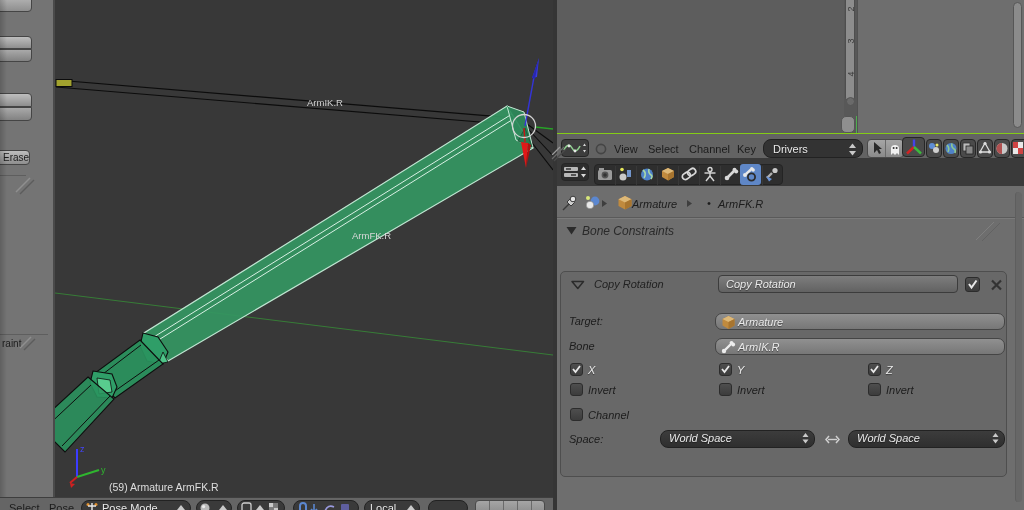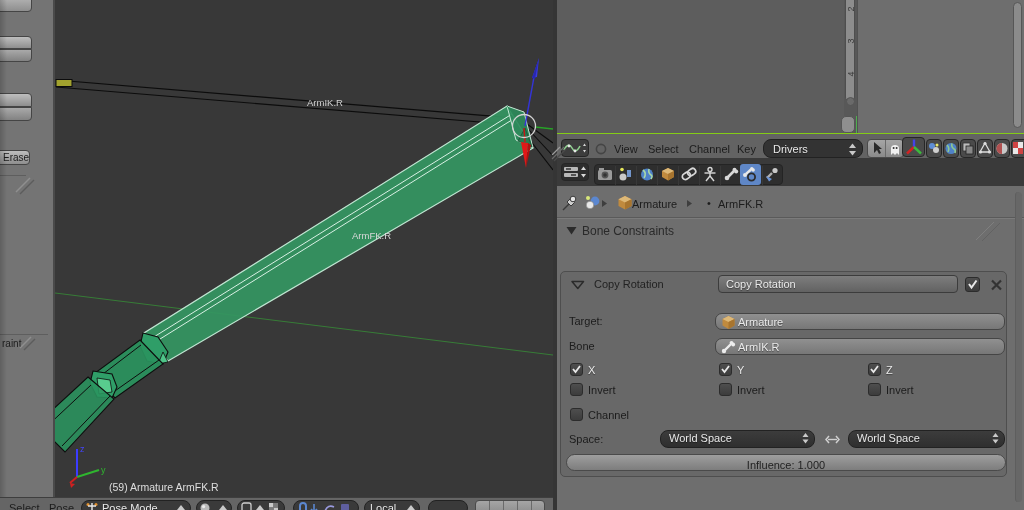--- a/index.html
+++ b/index.html
@@ -353,21 +353,21 @@
       <circle cx="9.5" cy="11" r="3.6" fill="none" stroke="#2c2c2c" stroke-width="1.8"></circle>
     </svg>
 
     <svg width="17" height="17" style="position:absolute;left:206px;top:8px;">
       <line x1="4" y1="12" x2="9" y2="7" stroke="#b0b0b0" stroke-width="2.4"></line>
       <circle cx="12" cy="4.5" r="2.6" fill="#c9c9c9"></circle>
       <polygon points="3,10 9,13 6,15.5" fill="#6b93d6"></polygon>
     </svg>
   </div>
 
-  <div class="abs" id="pmain" style="left:557px;top:186px;width:467px;height:324px;background:#6e6e6e;">
+  <div class="abs" id="pmain" style="left:557px;top:186px;width:467px;height:324px;background:#6e6e6e;font-style:italic;">
 
     <svg width="17" height="18" style="position:absolute;left:5px;top:8px;">
       <line x1="7" y1="10" x2="1" y2="16" stroke="#3a3a3a" stroke-width="1.5"></line>
       <polygon points="5,8 9,12 12.5,8.5 8.5,4.5" fill="#cfcfcf" stroke="#3a3a3a" stroke-width="1"></polygon>
       <circle cx="11" cy="5" r="2.8" fill="#e6e6e6" stroke="#3a3a3a" stroke-width="1"></circle>
     </svg>
     <svg width="19" height="18" style="position:absolute;left:26px;top:8px;">
       <circle cx="5" cy="4" r="2" fill="#d8e87a"></circle>
       <circle cx="12" cy="7" r="4.4" fill="#5b87d0"></circle>
       <circle cx="7" cy="11" r="3.8" fill="#e8e8e8" stroke="#777" stroke-width="0.6"></circle>
@@ -480,21 +480,18 @@
           <line x1="4" y1="6.5" x2="13" y2="6.5" stroke="#d0d0d0" stroke-width="1.4"></line>
       </svg>
       <div class="darkdrop" style="left:287px;top:158px;width:157px;height:18px;background:linear-gradient(#3c3c3c,#2f2f2f);">
         <div class="wtext abs" style="left:8px;top:1px;">World Space</div>
         <svg width="11" height="14" style="position:absolute;right:3px;top:0px;">
           <polygon points="2.5,6 8.5,6 5.5,2" fill="#c9c9c9"></polygon>
           <polygon points="2.5,8.5 8.5,8.5 5.5,12.5" fill="#c9c9c9"></polygon>
         </svg>
       </div>
 
-      <div class="abs" style="left:5px;top:182px;width:440px;height:17px;border-radius:9px;background:linear-gradient(#9e9e9e,#7d7d7d);border:1px solid #4a4a4a;text-align:center;">
-        <span class="dtext" style="color:#1f1f1f;line-height:16px;">Influence: 1.000</span>
-      </div>
     </div>
 
     <div class="abs" style="left:458px;top:6px;width:7px;height:310px;border-radius:4px;background:#676767;border-left:1px solid #5e5e5e;"></div>
   </div>
 
 </div>
 
 </body></html>

